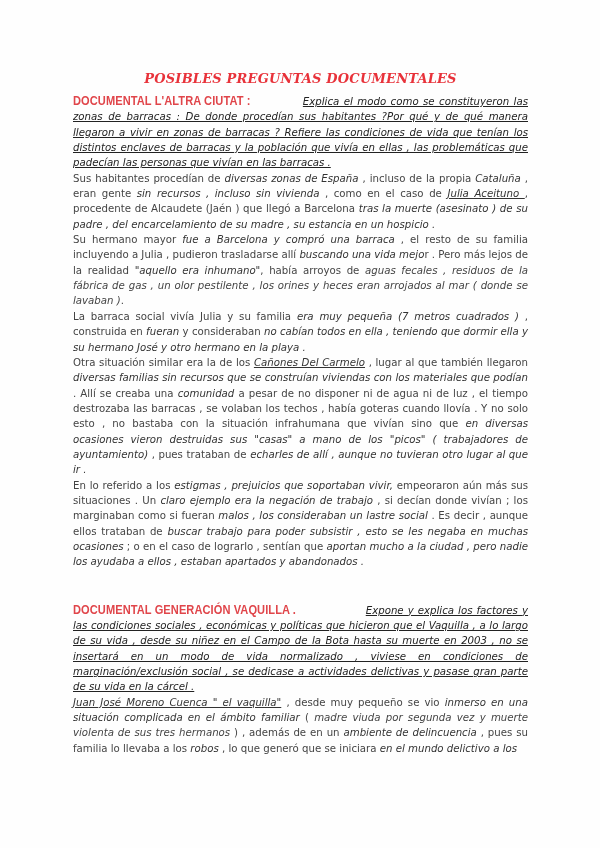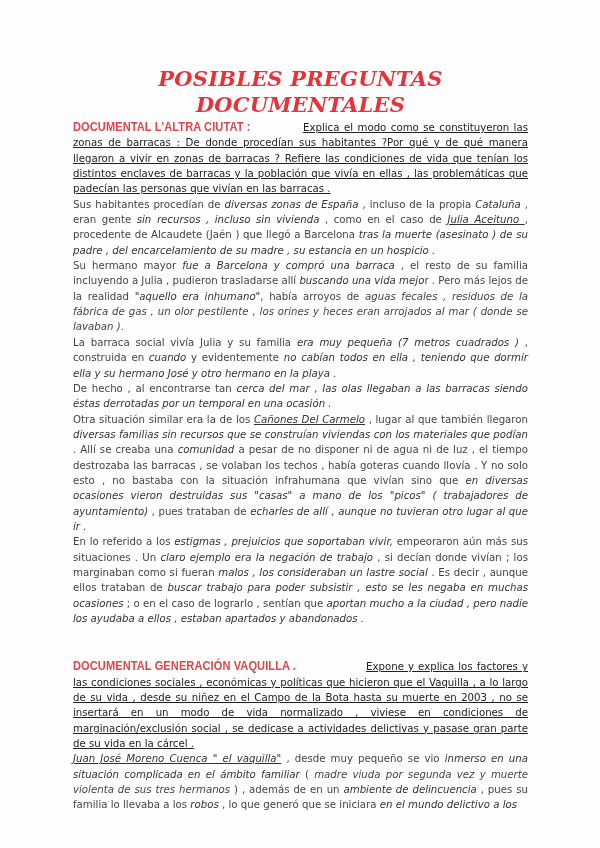--- a/index.html
+++ b/index.html
@@ -5,29 +5,29 @@
     html, body { margin: 0; padding: 0; background: #fefefe; }
     body { width: 600px; height: 848px; position: relative; overflow: hidden; }
     .page {
       position: absolute; left: 73px; top: 66px; width: 455px;
       font-family: "DejaVu Sans", sans-serif;
       font-size: 10.2px; line-height: 15.35px; color: #444;
       text-align: justify;
     }
     .title {
       text-align: center; color: #e8323a; font-family: "DejaVu Serif", serif;
-      font-weight: bold; font-style: italic; font-size: 21px; line-height: 26px;
+      font-weight: bold; font-style: italic; font-size: 13px; line-height: 26px;
       letter-spacing: 0.2px; margin: 0 0 1px 0; text-transform: uppercase;
     }
     .heading {
       color: #e0454a; font-family: "Liberation Sans", sans-serif; font-weight: bold;
       font-size: 13.5px; transform: scaleX(0.82); transform-origin: left center;
       display: inline-block; margin-right: -40px; letter-spacing: 0.1px;
     }
-    .q { text-decoration: underline; color: #222; margin-top: 11px; }
+    .q { font-style: italic; text-decoration: underline; color: #222; margin-top: 11px; }
     p { margin: 0; }
     .b { font-weight: normal; font-style: italic; color: #333; }
     .i { font-style: italic; }
     .u { text-decoration: underline; }
     .gap { height: 32px; }
   </style>
 </head>
 <body>
 
 <div class="page">
@@ -40,26 +40,23 @@
 
   <p>
     <span>Sus habitantes procedían de </span><span class="b">diversas zonas de España</span><span> , incluso de la propia </span><span class="b">Cataluña</span><span> , eran gente </span><span class="b">sin recursos , incluso sin vivienda</span><span> , como en el caso de </span><span class="b u">Julia Aceituno </span><span>, procedente de Alcaudete (Jaén ) que llegó a Barcelona </span><span class="b">tras la muerte (asesinato ) de su padre , del encarcelamiento de su madre , su estancia en un hospicio .</span>
   </p>
 
   <p>
     <span>Su hermano mayor </span><span class="b">fue a Barcelona y compró una barraca</span><span> , el resto de su familia incluyendo a Julia , pudieron trasladarse allí </span><span class="b">buscando una vida mejo</span><span>r . Pero más lejos de la realidad </span><span class="b">"aquello era inhumano"</span><span>, había arroyos de </span><span class="i">aguas fecales , residuos de la fábrica de gas , un olor pestilente , los orines y heces eran arrojados al mar ( donde se lavaban )</span><span>.</span>
   </p>
 
   <p>
-    <span>La barraca social vivía Julia y su familia </span><span class="b">era muy pequeña (7 metros cuadrados )</span><span> , construida en </span><span class="b">cuando</span><span> y evidentemente </span><span class="b">no cabían todos en ella , teniendo que dormir ella y su hermano José y otro hermano en la playa .</span>
+    <span>La barraca social vivía Julia y su familia </span><span class="b">era muy pequeña (7 metros cuadrados )</span><span> , construida en </span><span class="b">fueran</span><span> y consideraban </span><span class="b">no cabían todos en ella , teniendo que dormir ella y su hermano José y otro hermano en la playa .</span>
   </p>
 
-  <p>
-    <span>De hecho , al encontrarse tan </span><span class="b">cerca del mar , las olas llegaban a las barracas siendo éstas derrotadas por un temporal en una ocasión .</span>
-  </p>
 
   <p>
     <span>Otra situación similar era la de los </span><span class="b u">Cañones Del Carmelo</span><span> , lugar al que también llegaron </span><span class="b">diversas familias sin recursos que se construían viviendas con los materiales que podían</span><span> . Allí se creaba una </span><span class="b">comunidad</span><span> a pesar de no disponer ni de agua ni de luz , el tiempo destrozaba las barracas , se volaban los techos , había goteras cuando llovía . Y no solo esto , no bastaba con la situación infrahumana que vivían sino que </span><span class="b">en diversas ocasiones vieron destruidas sus "casas" a mano de los "picos" ( trabajadores de ayuntamiento)</span><span> , pues trataban de </span><span class="b">echarles de allí , aunque no tuvieran otro lugar al que ir .</span>
   </p>
 
   <p>
     <span>En lo referido a los </span><span class="b">estigmas , prejuicios que soportaban vivir,</span><span> empeoraron aún más sus situaciones . Un </span><span class="b">claro ejemplo era la negación de trabajo</span><span> , si decían donde vivían ; los marginaban como si fueran </span><span class="b">malos , los consideraban un lastre social</span><span> . Es decir , aunque ellos trataban de </span><span class="b">buscar trabajo para poder subsistir , esto se les negaba en muchas ocasiones</span><span> ; o en el caso de lograrlo , sentían que </span><span class="b">aportan mucho a la ciudad , pero nadie los ayudaba a ellos , estaban apartados y abandonados .</span>
   </p>
 
   <div class="gap"></div>

